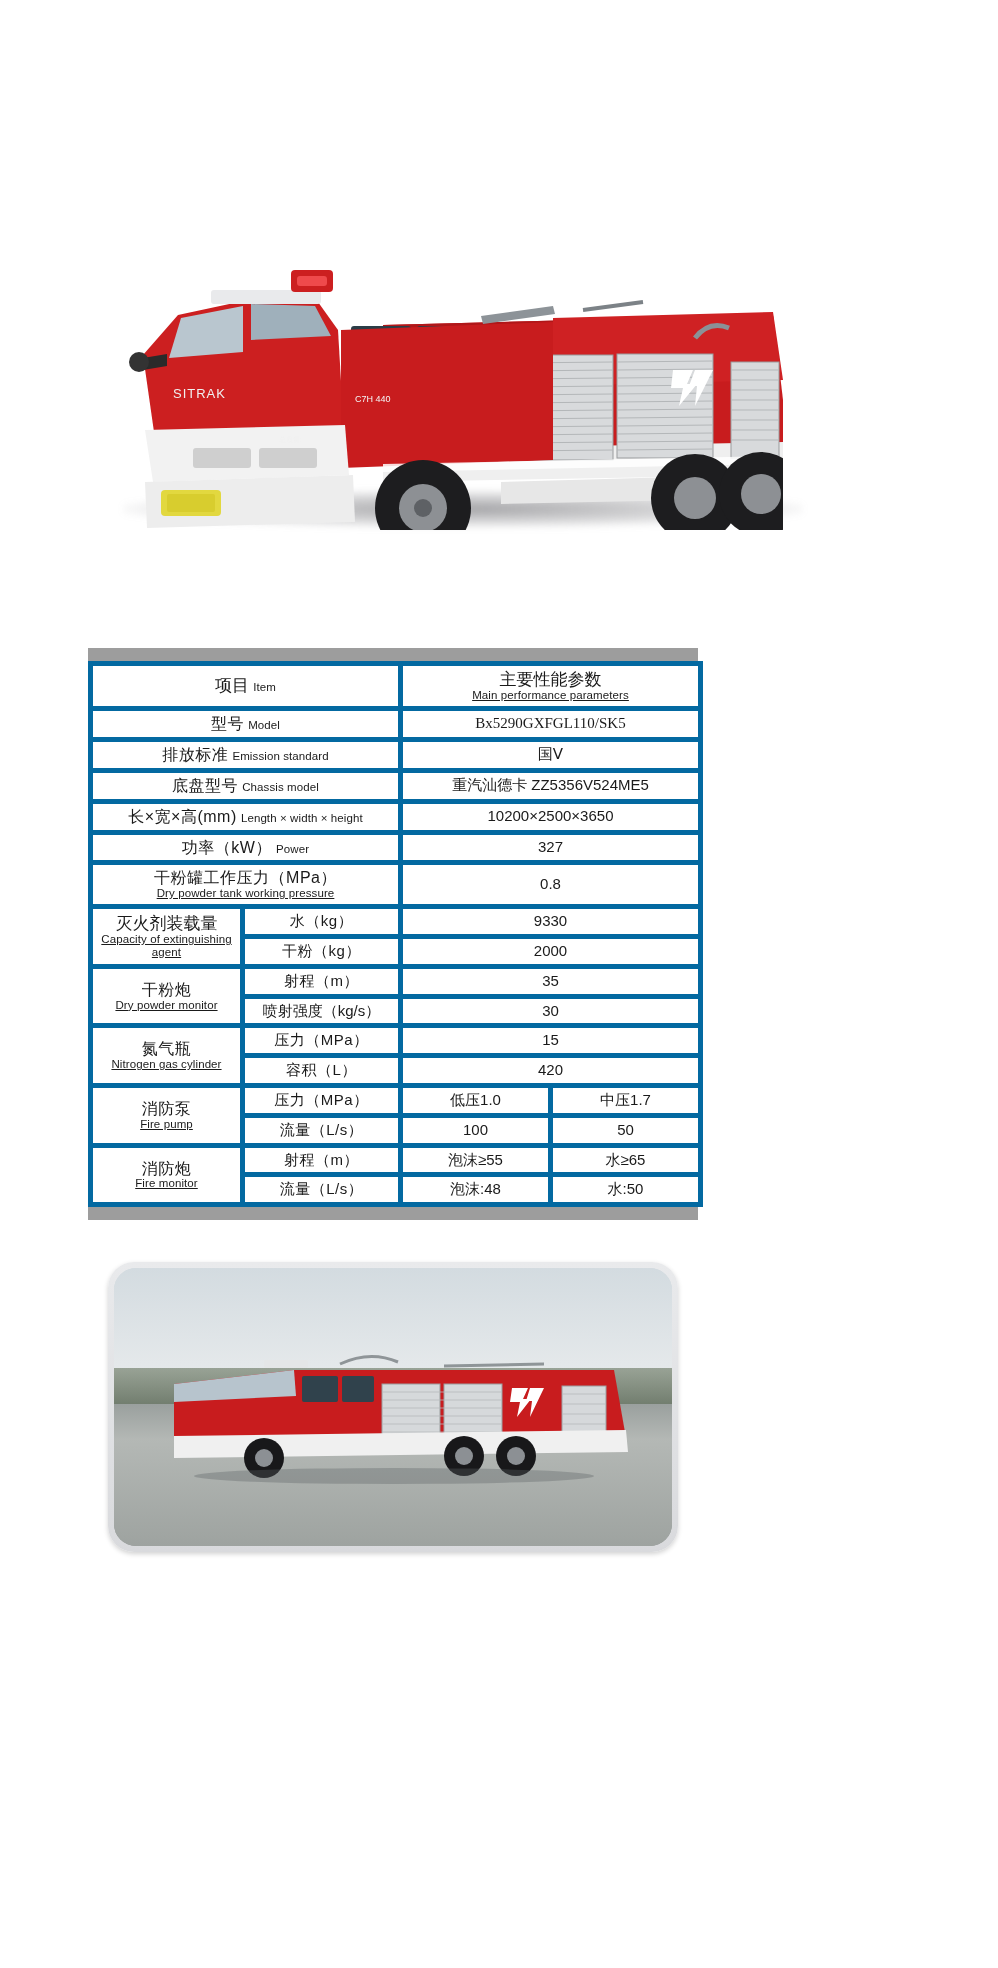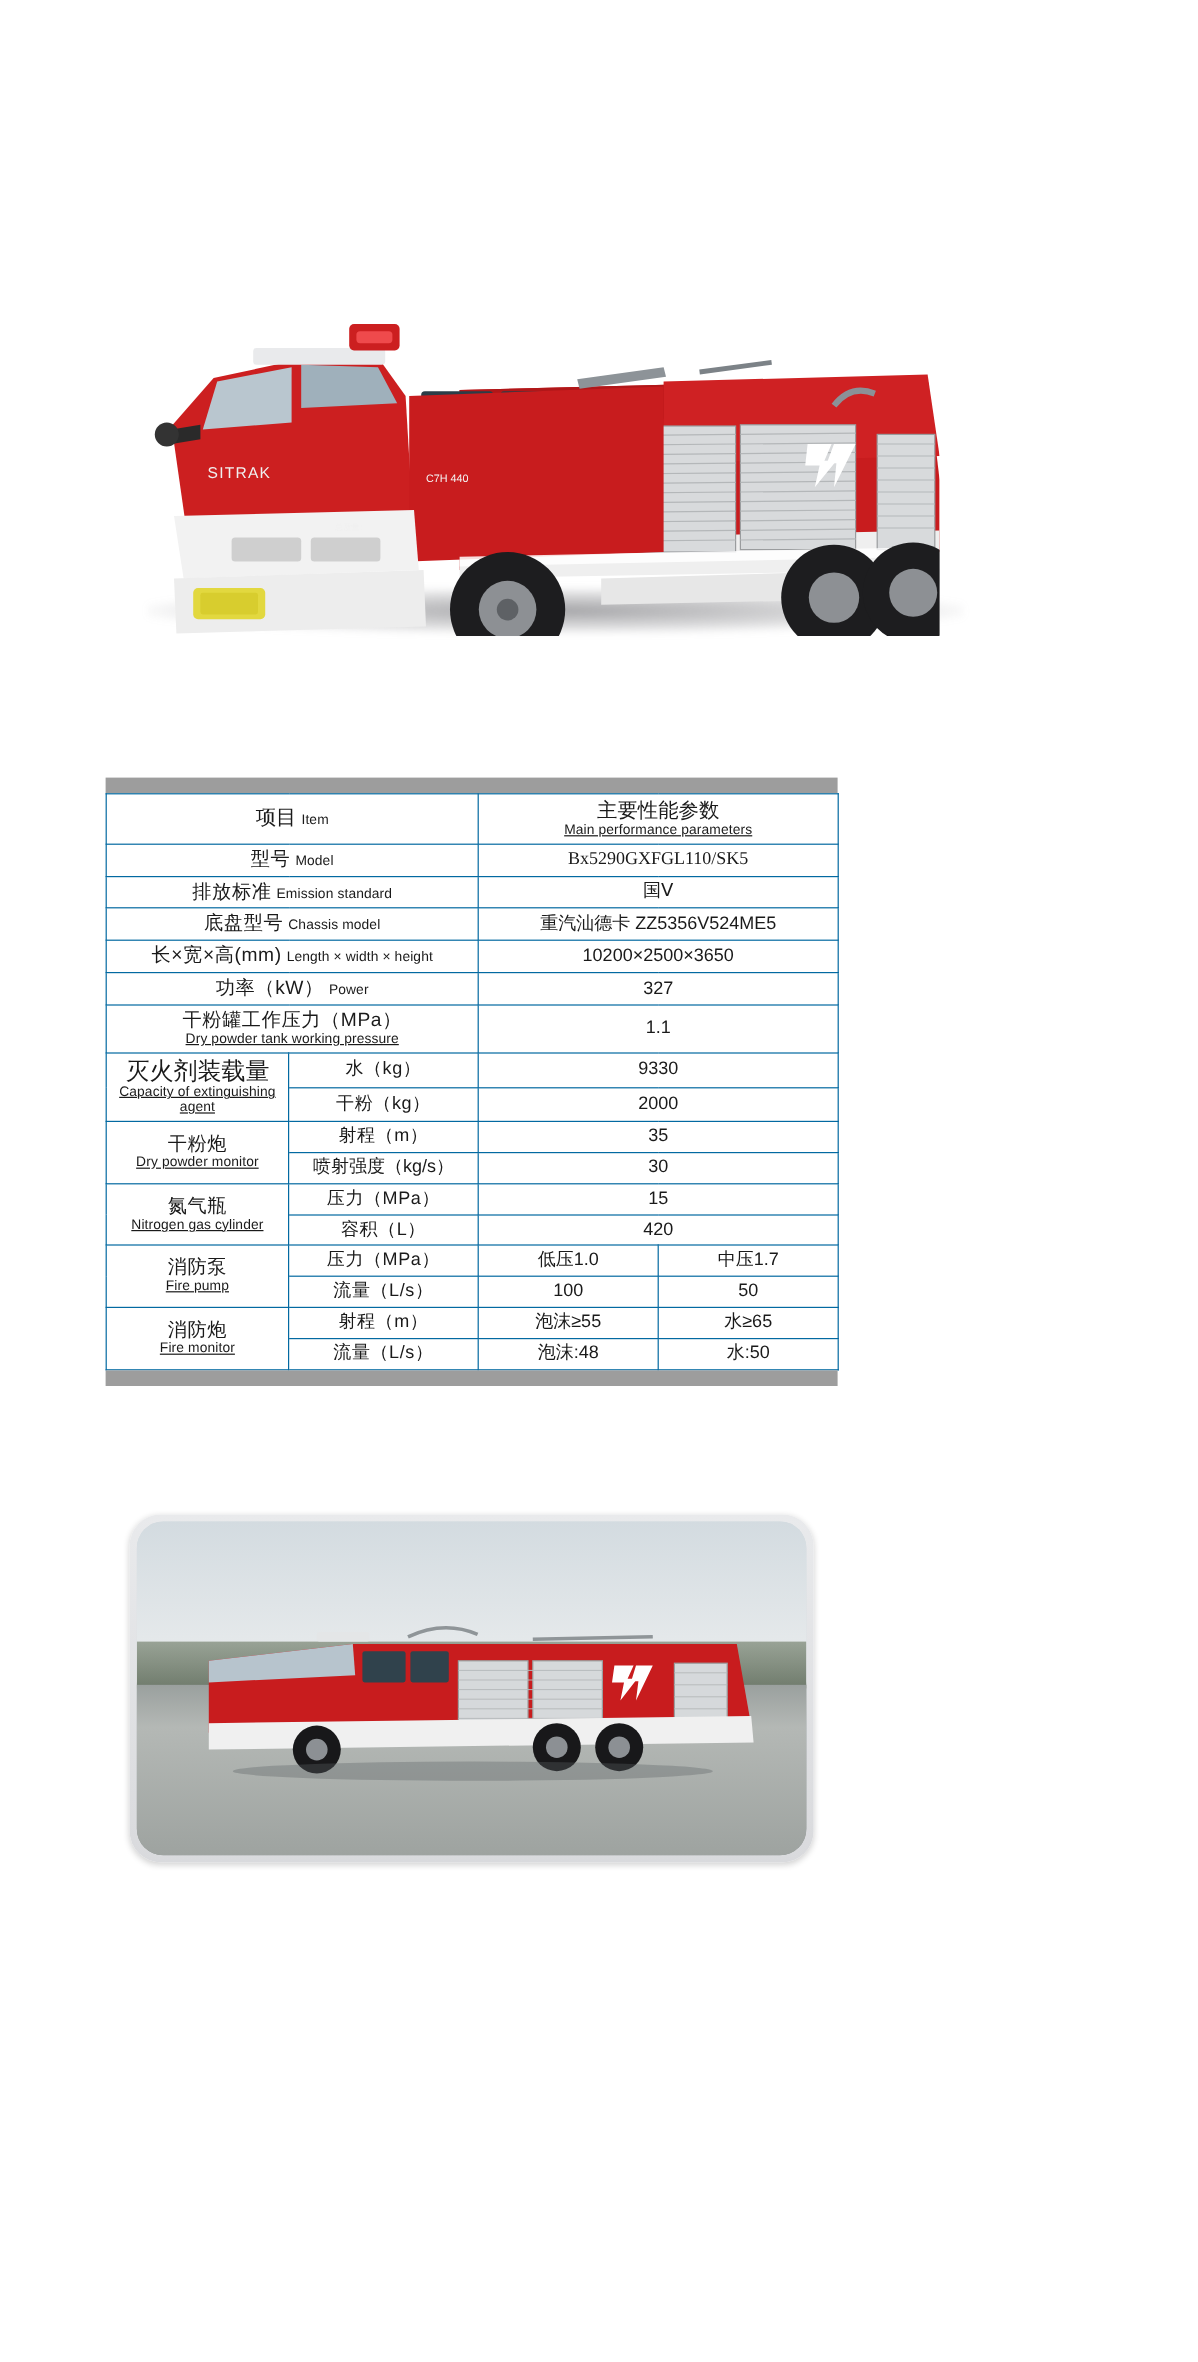--- a/index.html
+++ b/index.html
@@ -56,30 +56,30 @@
     height: 13px;
     background: #9d9d9d;
     width: 100%;
   }
   table.spec {
     border-collapse: collapse;
     width: 610px;
     table-layout: fixed;
   }
   table.spec td {
-    border: 1px solid #0369a1;
+    border: 5px solid #0369a1;
     padding: 4px 4px;
     text-align: center;
     vertical-align: middle;
     font-size: 15px;
     line-height: 1.12;
     background: #fff;
   }
   .cn { font-size: 16px; letter-spacing: 0.5px; margin-top: 20px; }
-  .cn-sm { font-size: 20px; }
+  .cn-sm { font-size: 17px; }
   .en { font-size: 11.5px; letter-spacing: 0.1px; }
   .en-blk { font-size: 11.5px; display: block; letter-spacing: 0.1px; text-decoration: underline; }
   .big { font-size: 17px; font-family: Liberation Serif, serif; }
   .val { font-size: 16px; }
   .hdr-cn { font-size: 17px; }
   .left-col { width: 152px; }
   .mid-col { width: 158px; }
   .half-col { width: 150px; }
   .nowrap { white-space: nowrap; }
 
@@ -299,21 +299,21 @@
             <span class="en">Power</span>
           </td>
           <td colspan="2" class="val">327</td>
         </tr>
 
         <tr>
           <td colspan="2">
             <span class="cn">干粉罐工作压力（MPa）</span>
             <span class="en-blk">Dry powder tank working pressure</span>
           </td>
-          <td colspan="2" class="val">1.1</td>
+          <td colspan="2" class="val">0.8</td>
         </tr>
 
         <tr>
           <td rowspan="2">
             <span class="cn-sm">灭火剂装载量</span>
             <span class="en-blk">Capacity of extinguishing agent</span>
           </td>
           <td class="cn">水（kg）</td>
           <td colspan="2" class="val">9330</td>
         </tr>

